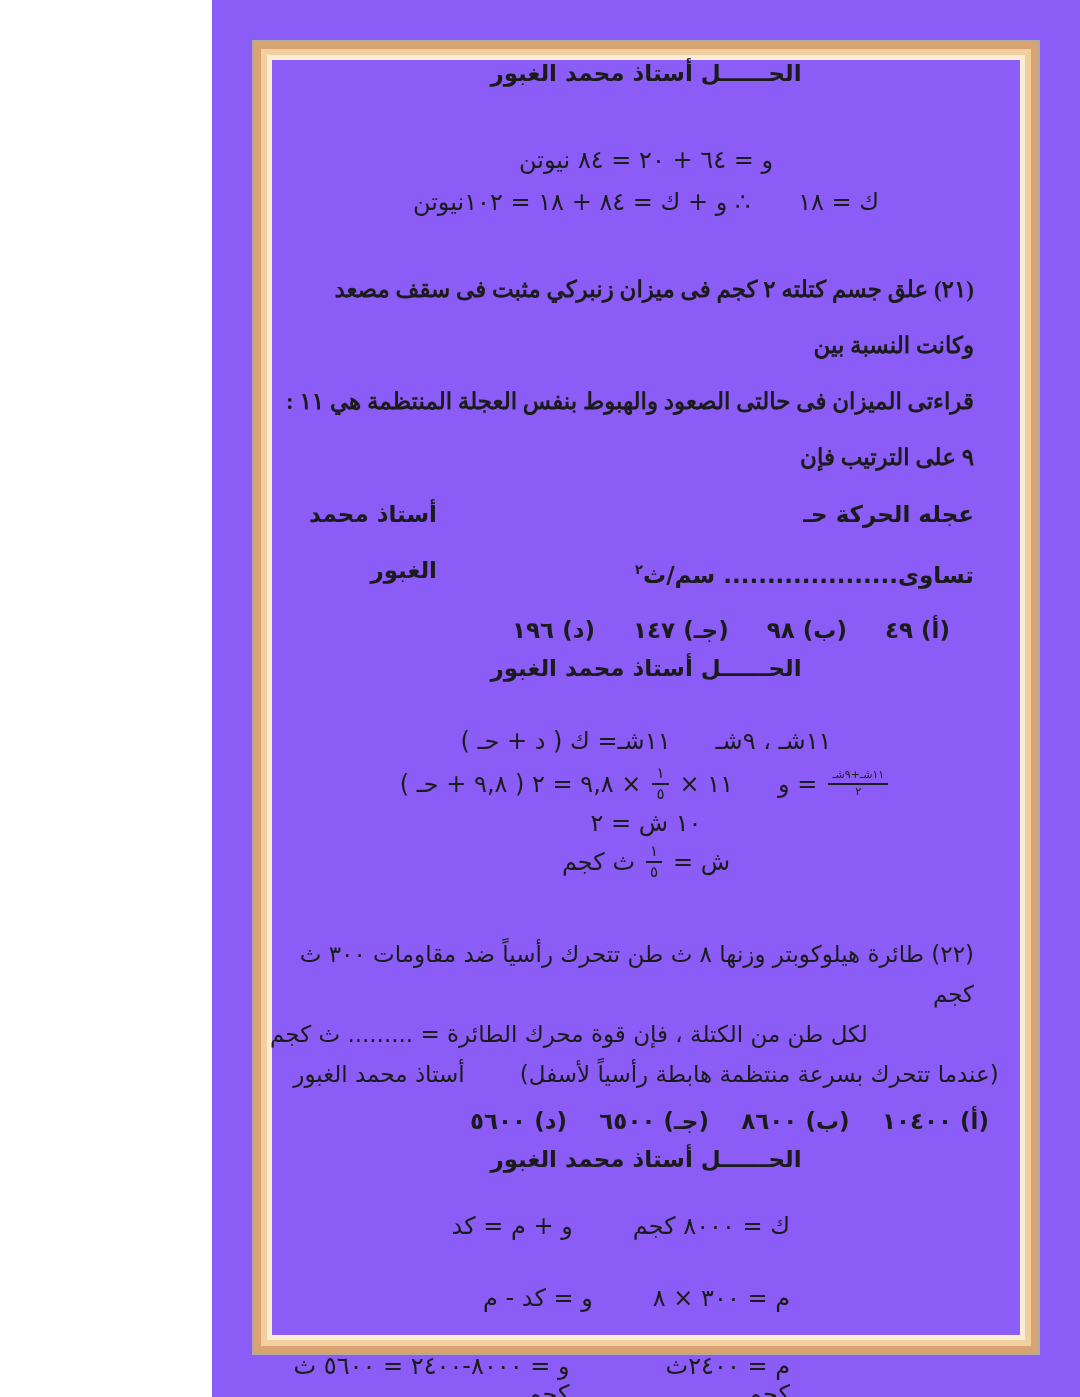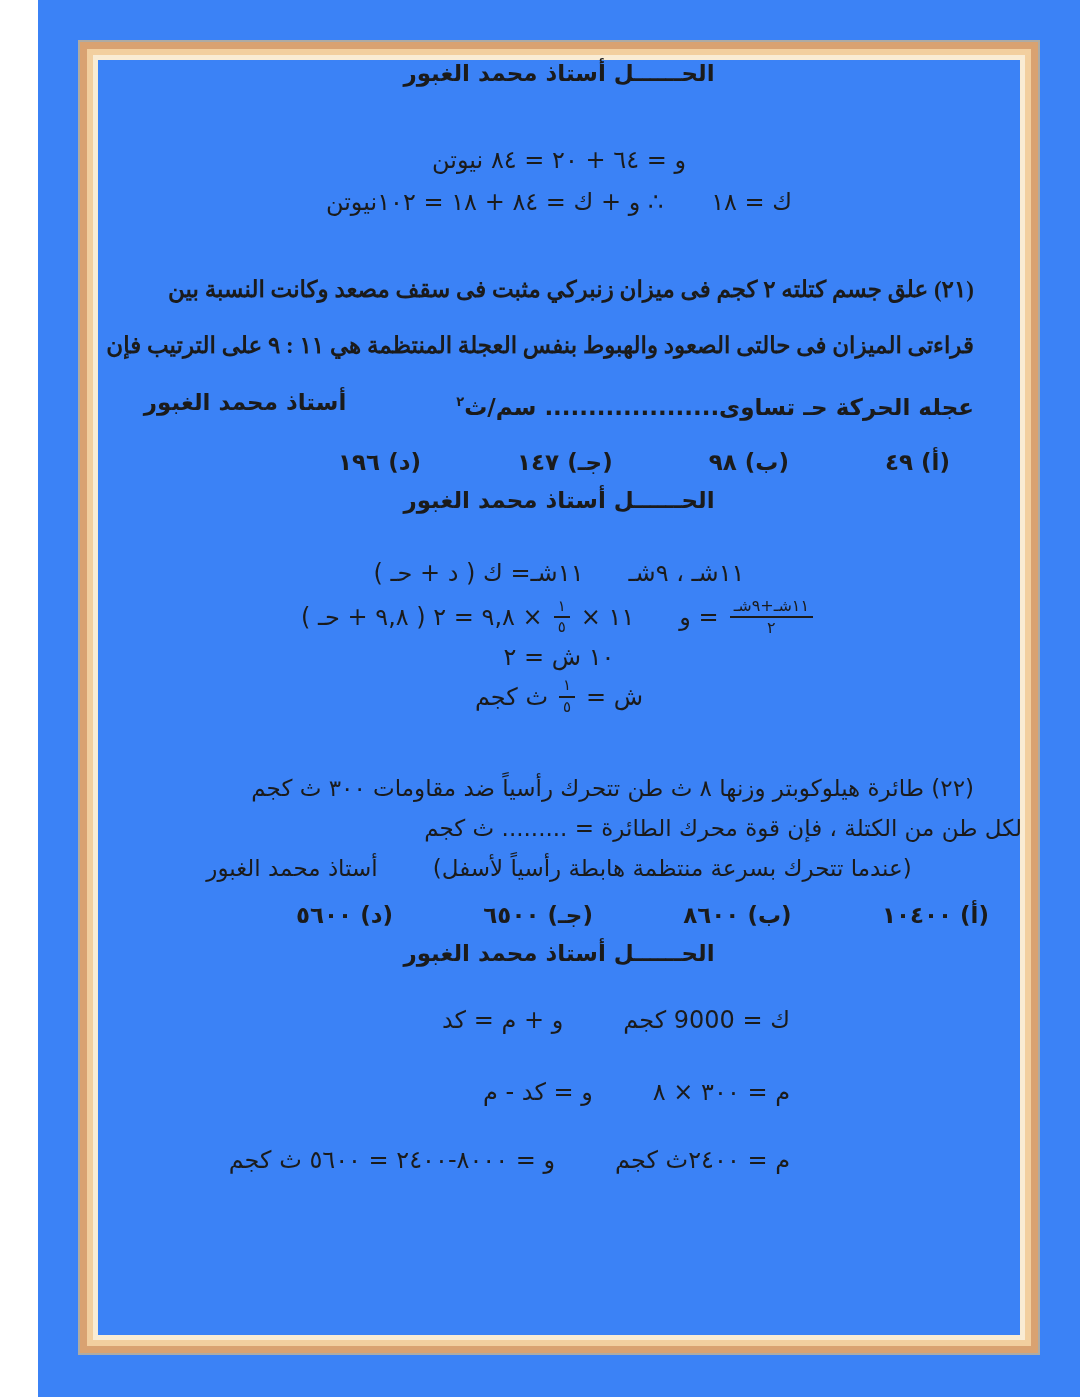--- a/index.html
+++ b/index.html
@@ -1,17 +1,17 @@
 <!DOCTYPE html>
 <html lang="ar" dir="rtl"><head>
 <meta charset="utf-8">
 <style>
   * { margin:0; padding:0; box-sizing:border-box; }
   body { background:#ffffff; font-family:"DejaVu Sans", sans-serif; color:#1b1b1b; }
-  .page { position:relative; width:1042px; height:1397px; background:#3b82f6; overflow:hidden; direction:rtl; }
+  .page { position:relative; width:868px; height:1397px; background:#8b5cf6; overflow:hidden; direction:rtl; }
 
   
   .frame { position:absolute; left:40px; top:40px; right:40px; bottom:42px; border:2px solid #aeaba4; }
   .fb2 { position:absolute; inset:0; border:7px solid #d9a271; }
   .fb3 { position:absolute; inset:0; border:6px solid #f2cf9f; }
   .fb4 { position:absolute; inset:0; border:5px solid #f9ecd4; }
 
   .content { position:absolute; top:58px; left:58px; right:58px; direction:rtl; text-align:right; }
 
   .center { text-align:center; }
@@ -29,31 +29,31 @@
   .choices22 { margin-right:33px; margin-left:200px; }
 
   .sol-title2 { margin-top:12px; font-size:23px; font-weight:bold; text-align:center; }
 
   .solrow { display:flex; justify-content:center; align-items:center; gap:45px; font-size:24px; }
   .s1 { margin-top:46px; }
   .s2 { margin-top:10px; }
   .s3 { margin-top:6px; }
   .s4 { margin-top:6px; }
 
-  .frac { display:inline-flex; flex-direction:column; align-items:center; vertical-align:middle; line-height:1.15; font-size:16px; margin:0 4px; }
+  .frac { display:inline-flex; flex-direction:column; align-items:center; vertical-align:middle; line-height:1.15; font-size:11px; margin:0 4px; }
   .frac .num { border-bottom:2px solid #1b1b1b; padding:0 4px 1px; }
   .frac .den { padding-top:1px; }
   .frac.small { font-size:15px; }
   .eqgroup { display:inline-flex; align-items:center; gap:7px; }
 
   sup.u { font-size:13px; vertical-align:super; }
 
   .qblock22 { margin-top:52px; font-size:23px; font-weight:normal; }
   .qblock22 .qline { line-height:40px; padding-right:48px; }
-  .qline-c { text-align:right; line-height:40px; }
+  .qline-c { text-align:left; line-height:40px; }
   .qline-row22 { display:flex; justify-content:center; gap:55px; line-height:40px; }
 
   .q22sol { font-size:24px; display:flex; justify-content:flex-start; padding-right:232px; gap:60px; }
   .r1 { margin-top:40px; }
   .r2 { margin-top:44px; }
   .r3 { margin-top:40px; }
 </style>
 </head>
 <body>
 
@@ -145,21 +145,21 @@
     <div class="choices choices22">
       <span>(أ) ١٠٤٠٠</span>
       <span>(ب) ٨٦٠٠</span>
       <span>(جـ) ٦٥٠٠</span>
       <span>(د) ٥٦٠٠</span>
     </div>
 
     <div class="sol-title2">الحــــــل أستاذ محمد الغبور</div>
 
     <div class="q22sol r1">
-      <span>ك = 9000 كجم</span>
+      <span>ك = ٨٠٠٠ كجم</span>
       <span>و + م = كد</span>
     </div>
     <div class="q22sol r2">
       <span>م = ٣٠٠ × ٨</span>
       <span>و = كد - م</span>
     </div>
     <div class="q22sol r3">
       <span>م = ٢٤٠٠ث كجم</span>
       <span>و = ٨٠٠٠-٢٤٠٠ = ٥٦٠٠ ث كجم</span>
     </div>

